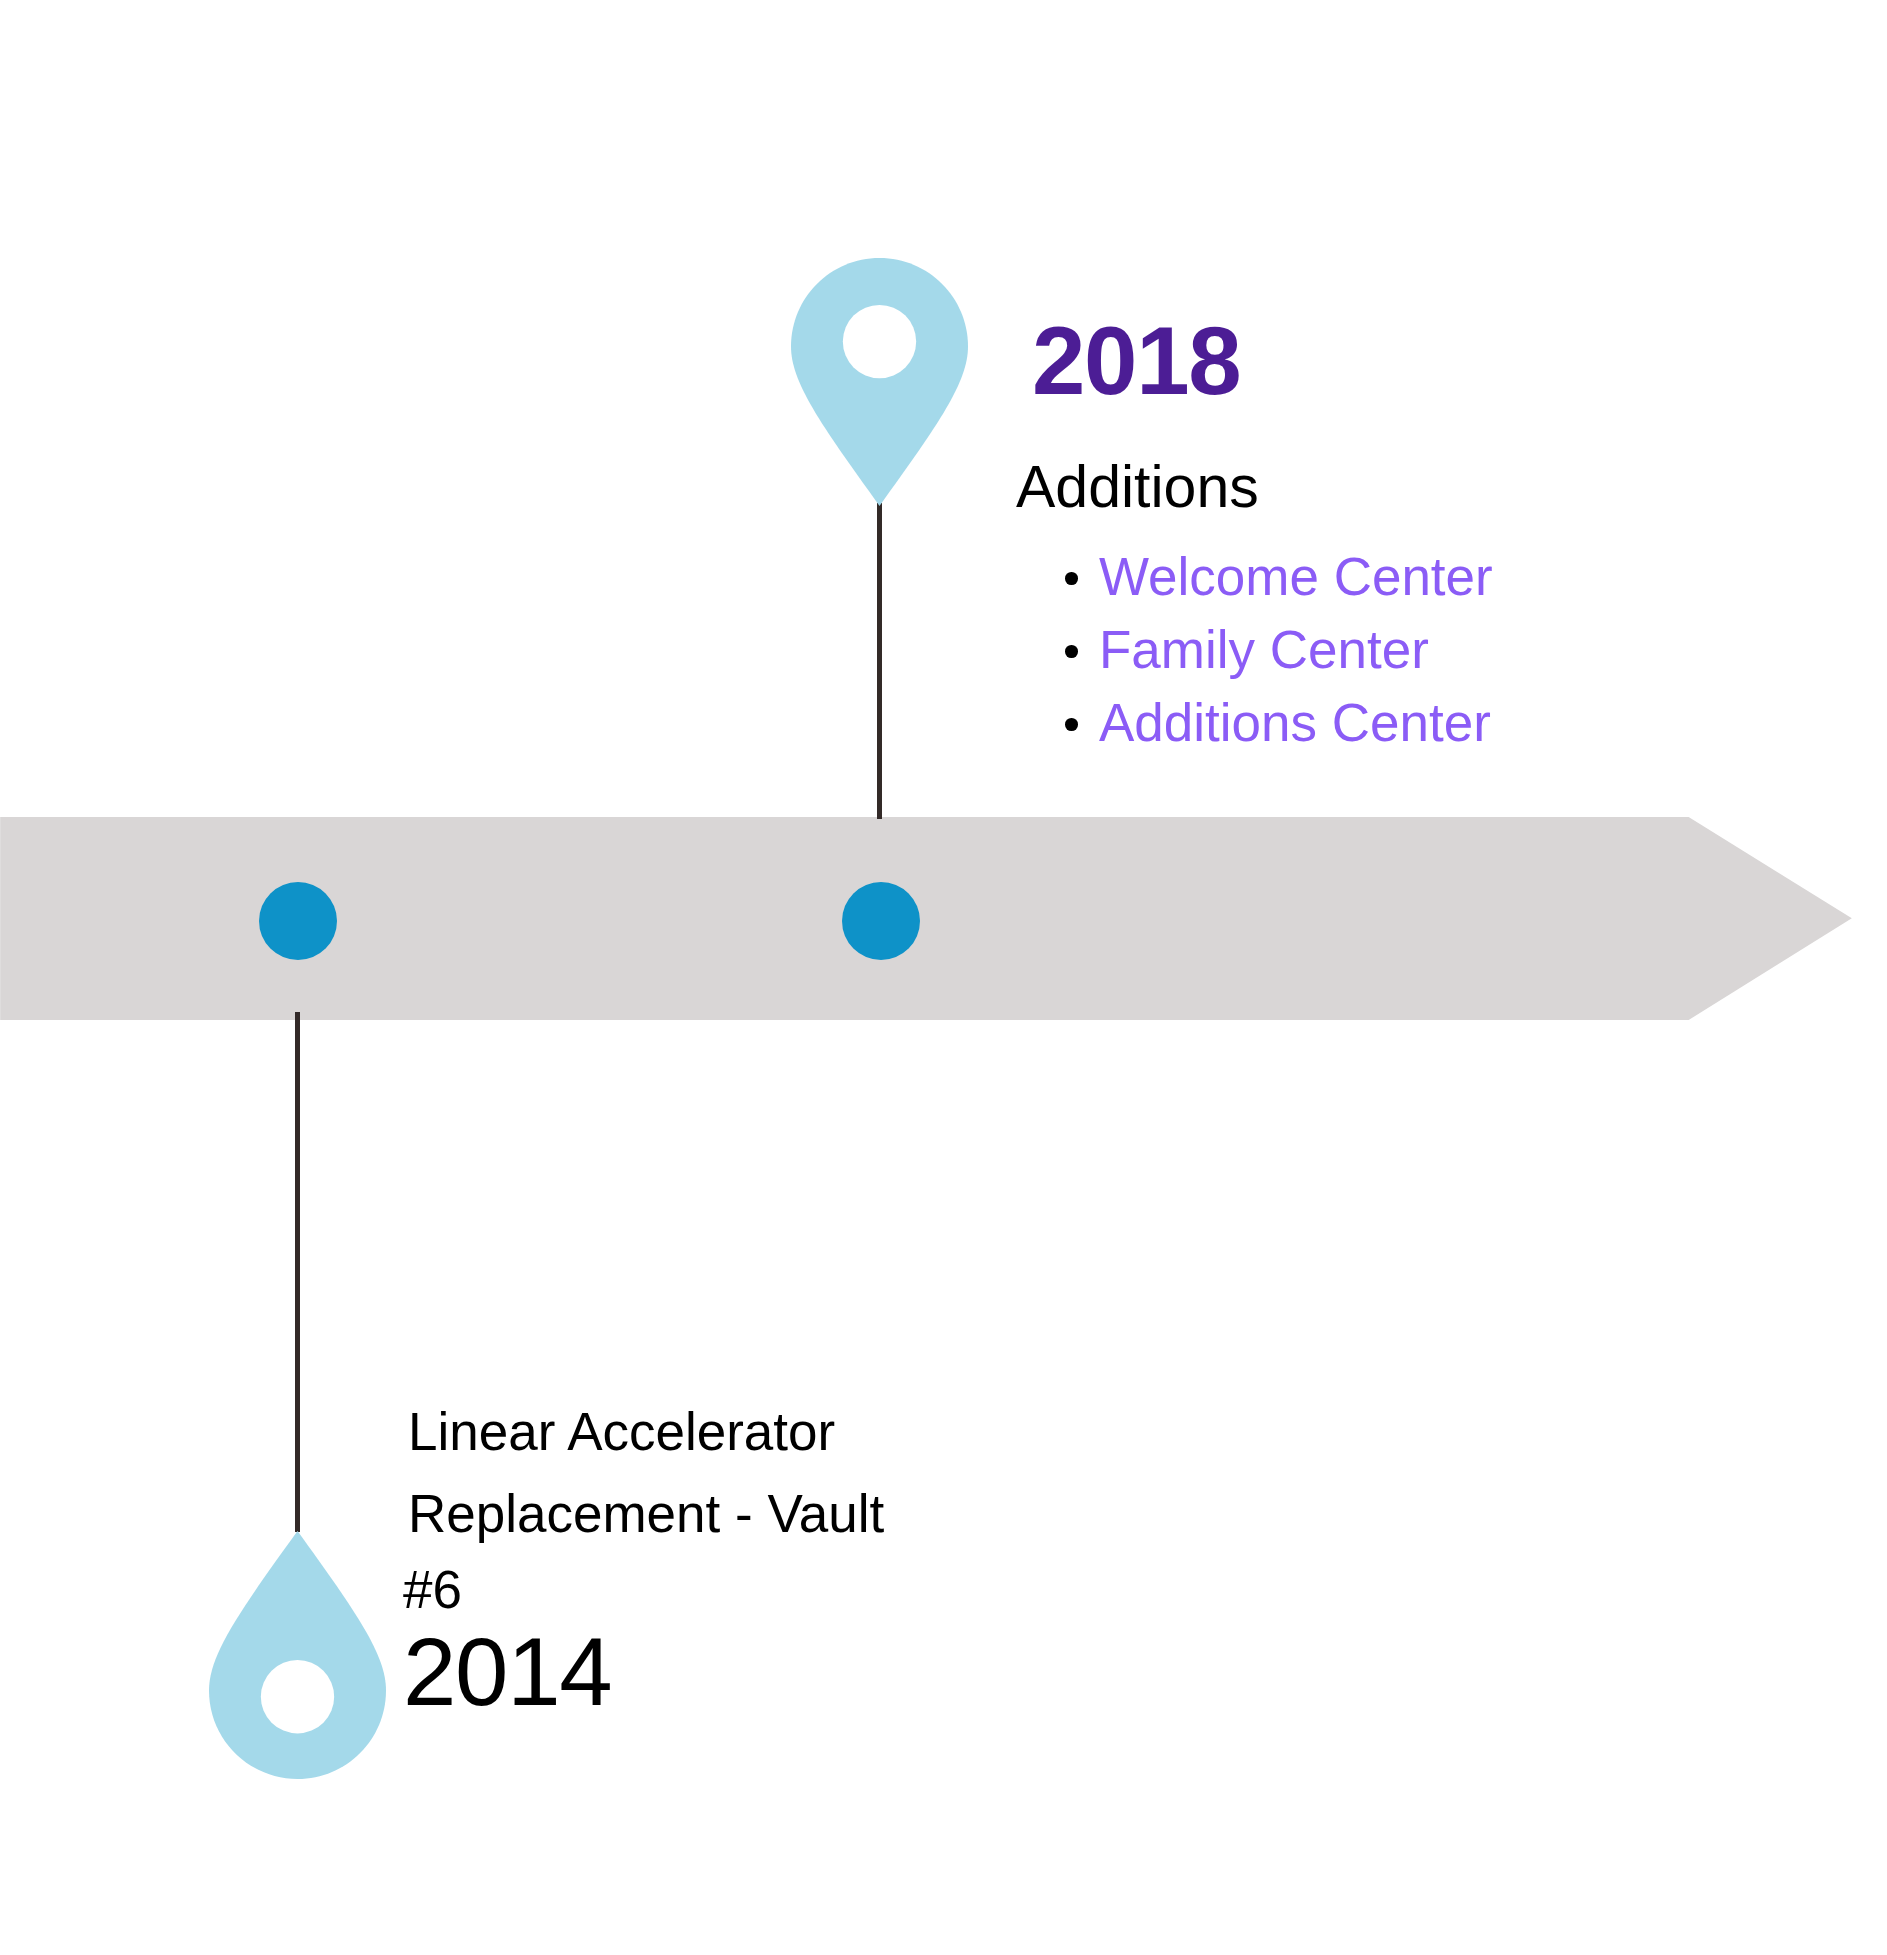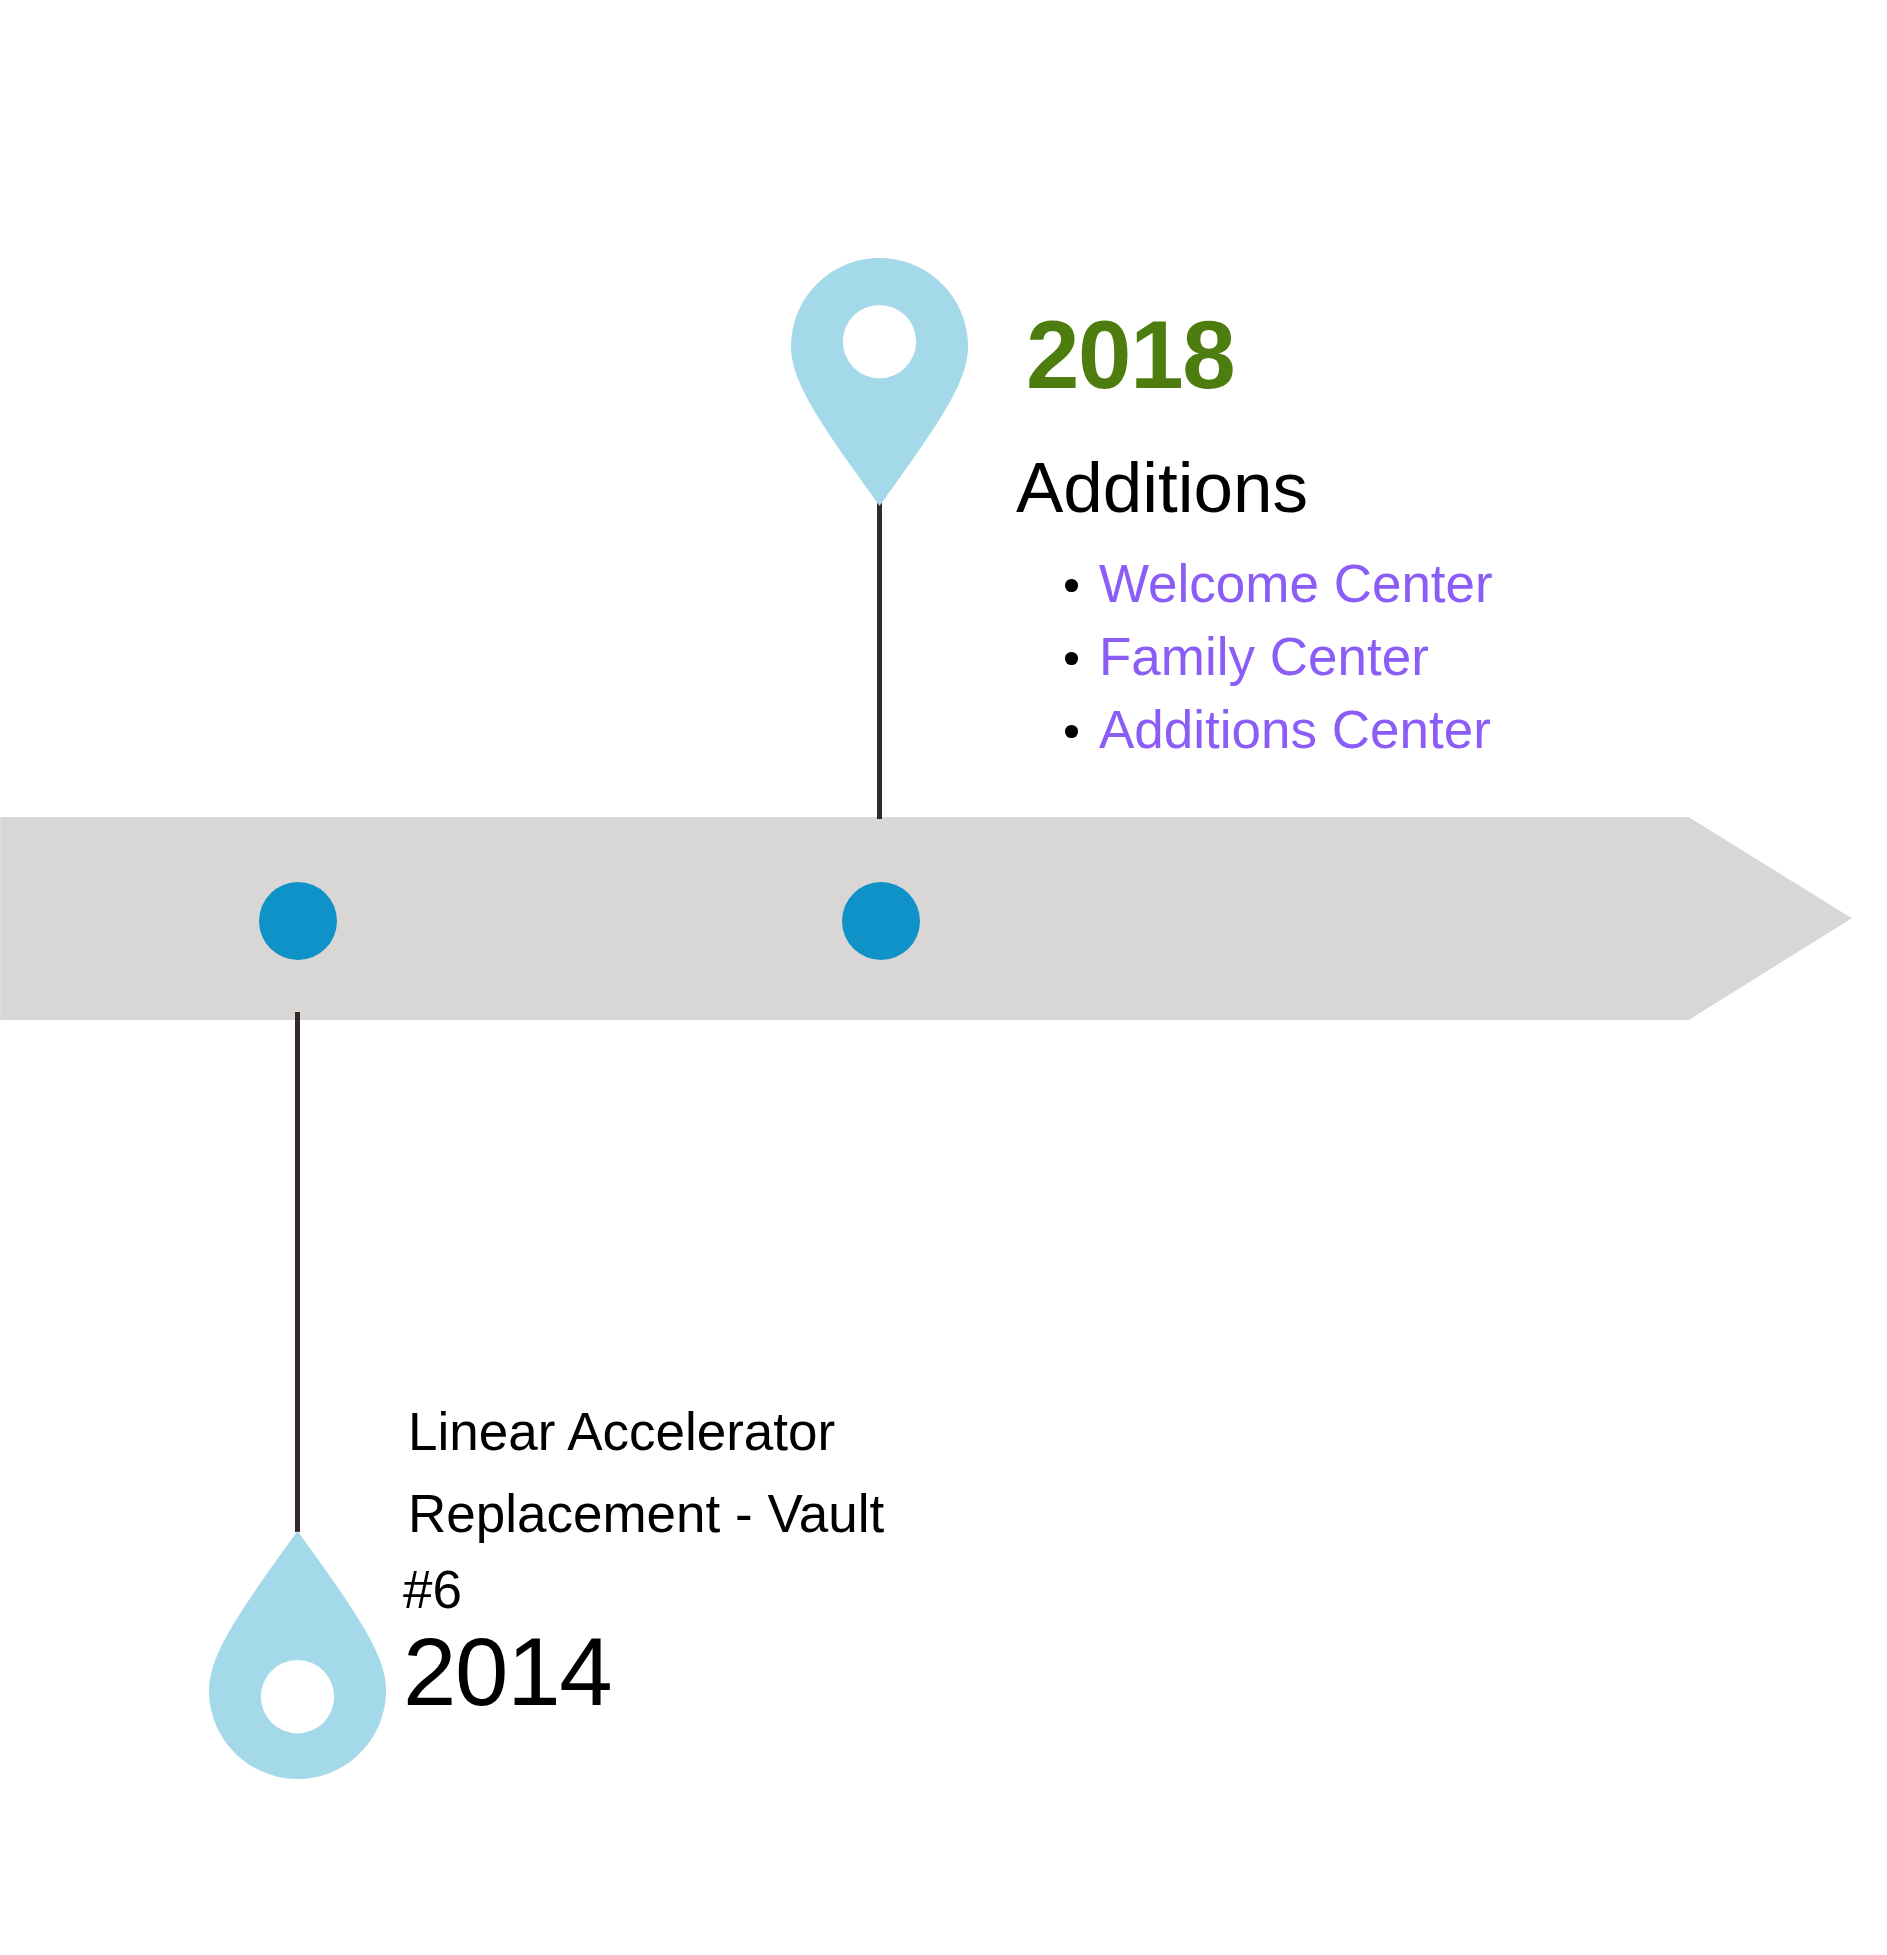--- a/index.html
+++ b/index.html
@@ -63,26 +63,26 @@
   .block-2018 {
     position: absolute;
     left: 1016px;
     top: 297px;
     width: 708px;
   }
   .year-big {
     font-size: 96px;
     font-weight: bold;
     line-height: 1.0;
-    color: #4d7c0f;
+    color: #4c1d95;
     letter-spacing: -1.3px;
-    margin: 10px;
+    margin: 16px;
   }
   .sub-heading {
-    font-size: 71px;
+    font-size: 59px;
     font-weight: normal;
     line-height: 1.1;
     color: #000000;
     margin: 46px 0 0 0;
   }
   .bullet-list {
     list-style: none;
     margin: 20px 0 0 0;
     padding: 0 0 0 49px;
   }

